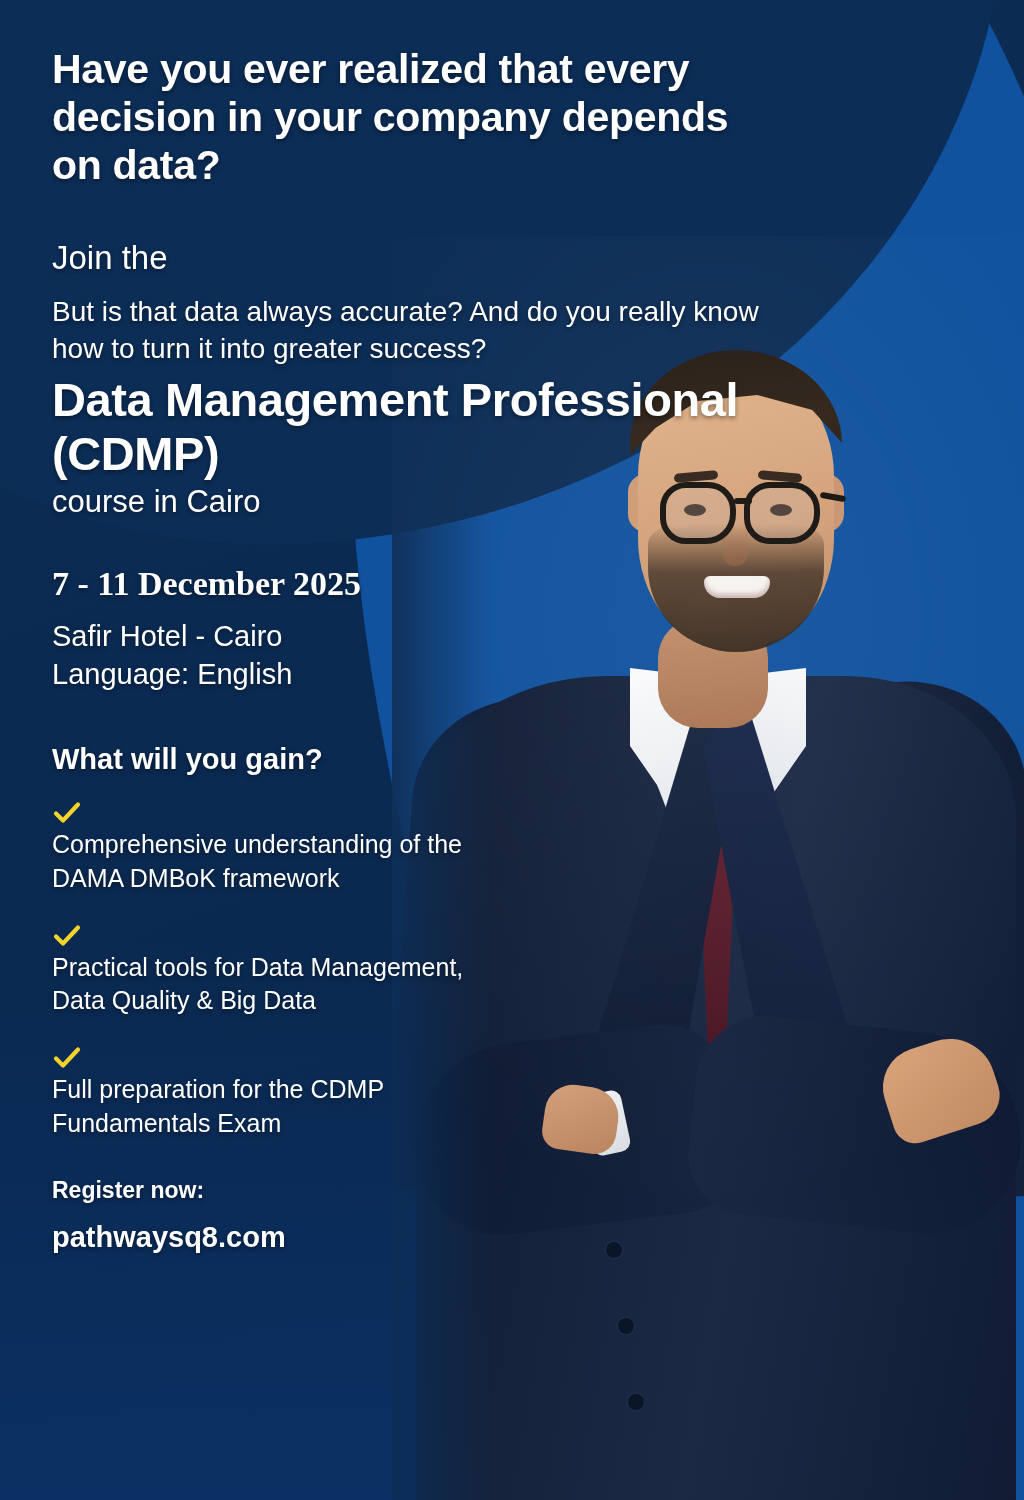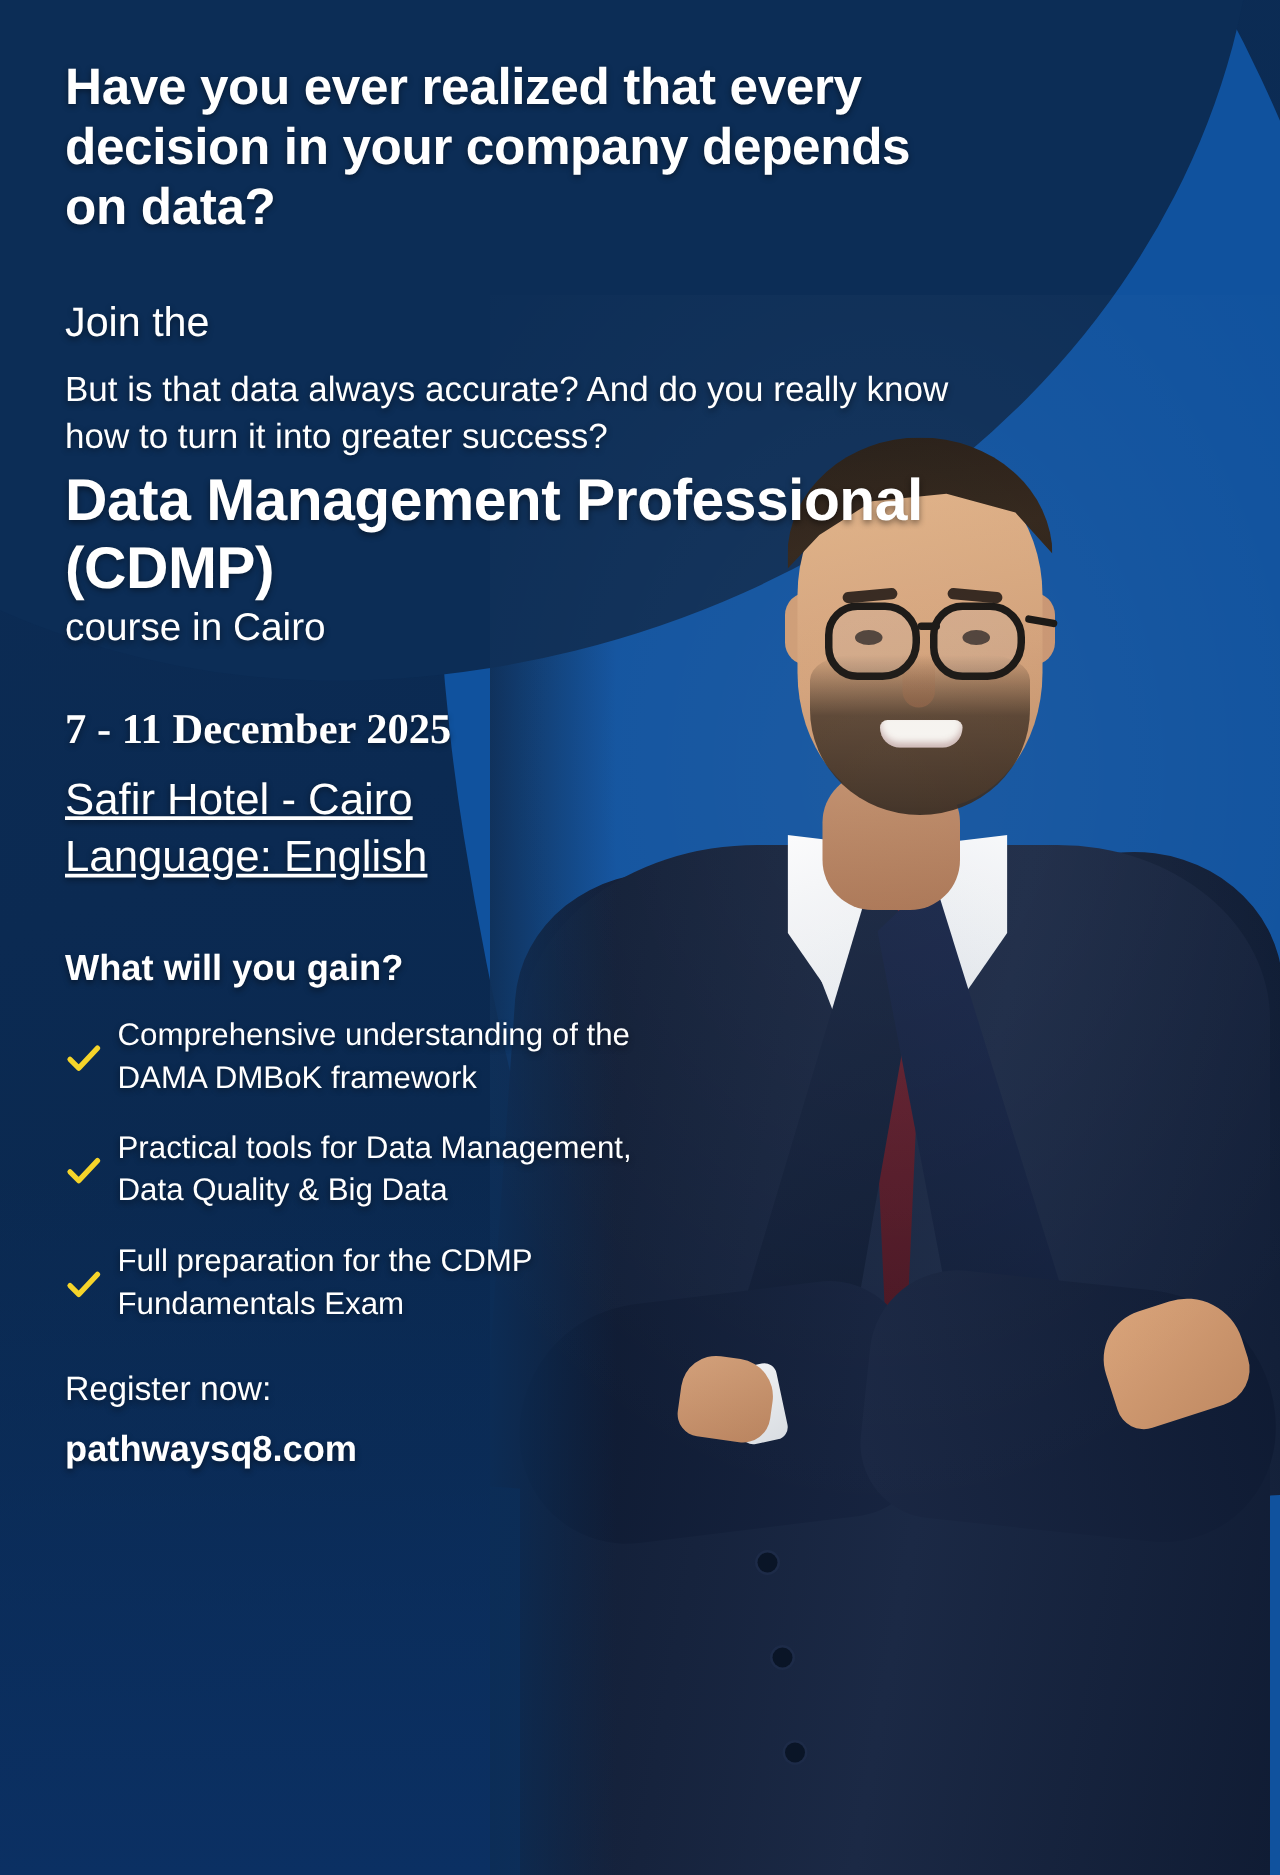--- a/index.html
+++ b/index.html
@@ -225,44 +225,45 @@
   .course-sub {
     margin-top:4px;
     font-size:31px; font-weight:normal; line-height:1.15;
   }
   .date {
     margin-top:44px;
     font-size:34px; font-weight:bold; line-height:1.2;font-family:Liberation Serif, serif;
   }
   .venue {
     margin-top:12px;
-    font-size:35px; font-weight:normal; line-height:1.32;text-decoration:underline;
+    font-size:29px; font-weight:normal; line-height:1.32;
   }
   .gain-heading {
     margin-top:50px;
     font-size:29px; font-weight:bold;
   }
   .benefits { margin-top:20px; list-style:none; }
   .benefit {
-    display:flex; align-items:center;
+    display:flex; align-items:flex-start;
     margin-bottom:23px;
+    flex-direction:column;
   }
   .check {
     flex:0 0 auto; width:30px; height:30px;
     margin-right:12px; margin-top:2px;
     position:relative;
   }
   .check svg { display:block; }
   .benefit-text {
     font-size:25px; font-weight:normal; line-height:1.35;
     max-width:430px;
   }
   .register {
     margin-top:36px;
-    font-size:27px; font-weight:normal;
+    font-size:23px; font-weight:bold;
   }
   .phones {
     margin-top:13px;
     font-size:30px; font-weight:normal;
     letter-spacing:0.2px;
   }
   .phone-sep { display:inline-block; padding:0 13px; }
   .website {
     margin-top:17px;
     font-size:29px; font-weight:bold;

